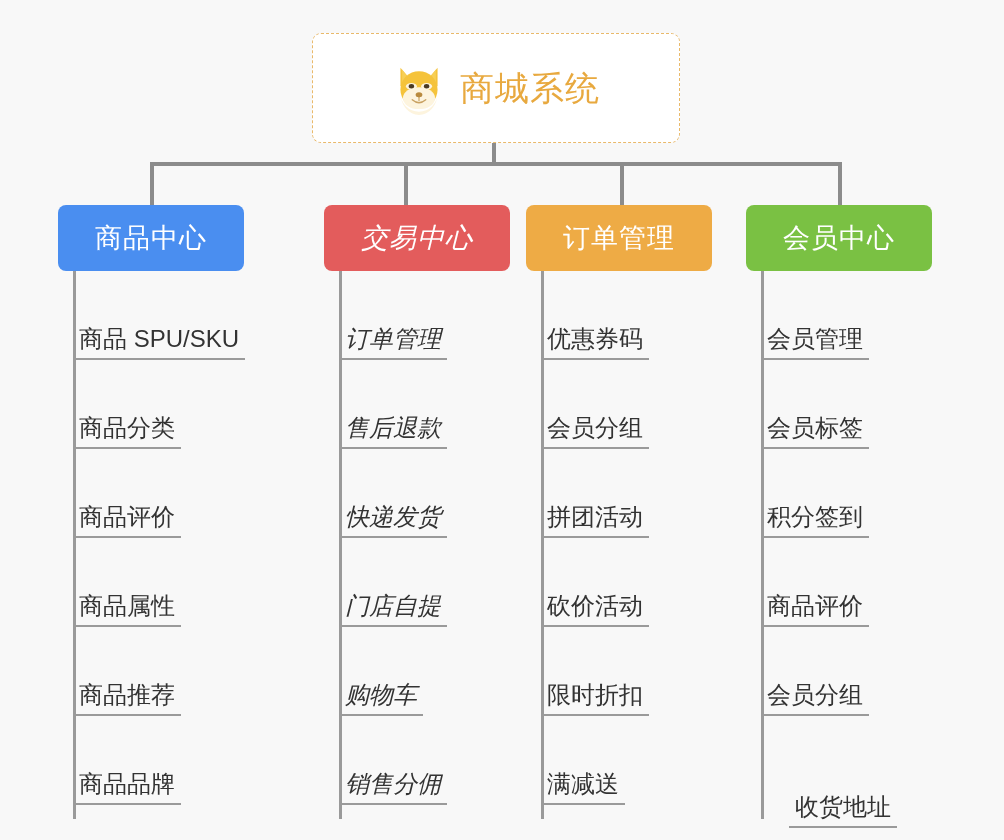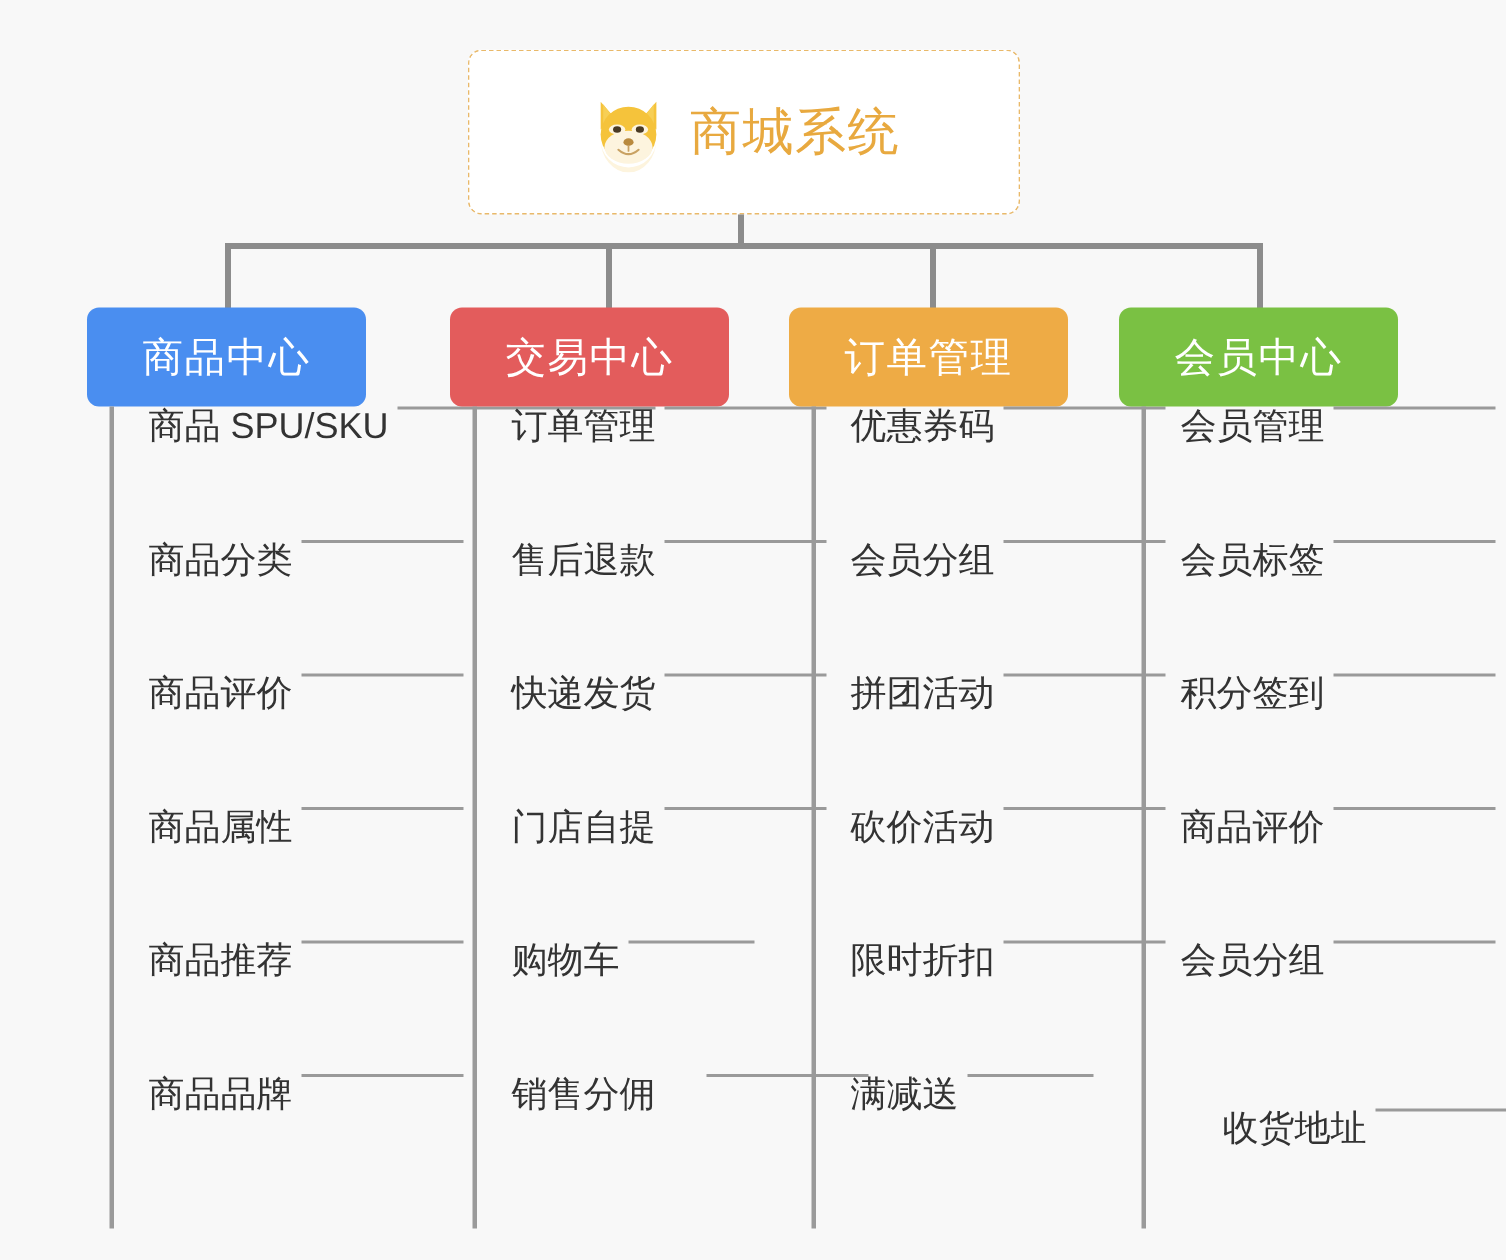--- a/index.html
+++ b/index.html
@@ -84,25 +84,24 @@
   }
   .leaf-spine {
     position: absolute;
     top: 0;
     width: 3px;
     background: #9a9a9a;
   }
   .leaf-item {
     position: absolute;
     display: flex;
-    flex-direction: row;
+    flex-direction: column;
     justify-content: flex-end;
     height: 89px;
     box-sizing: border-box;
-    padding-left: 20px;
   }
   .leaf-label {
     font-size: 24px;
     color: #333333;
     line-height: 1.15;
     white-space: nowrap;
     padding: 0 6px 5px 6px;
     display: inline-block;
   }
   .leaf-underline {
@@ -168,21 +167,21 @@
         <span class="leaf-label">商品推荐</span>
         <div class="leaf-underline" style="width: 108px;"></div>
       </div>
       <div class="leaf-item" style="left:15px; top:445px;">
         <span class="leaf-label">商品品牌</span>
         <div class="leaf-underline" style="width: 108px;"></div>
       </div>
     </div>
   </div>
 
-  <div class="column" style="left:300px; width:186px;">
+  <div class="column" style="left:324px; width:186px;font-style:italic;">
     <div class="cat-box" style="background:#e35c5c;">
       <span>交易中心</span>
     </div>
     <div class="leaf-list" style="height:562px;">
       <div class="leaf-spine" style="left:15px; height:548px;"></div>
       <div class="leaf-item" style="left:15px; top:0px;">
         <span class="leaf-label">订单管理</span>
         <div class="leaf-underline" style="width: 108px;"></div>
       </div>
       <div class="leaf-item" style="left:15px; top:89px;">
@@ -194,21 +193,21 @@
         <div class="leaf-underline" style="width: 108px;"></div>
       </div>
       <div class="leaf-item" style="left:15px; top:267px;">
         <span class="leaf-label">门店自提</span>
         <div class="leaf-underline" style="width: 108px;"></div>
       </div>
       <div class="leaf-item" style="left:15px; top:356px;">
         <span class="leaf-label">购物车</span>
         <div class="leaf-underline" style="width: 84px;"></div>
       </div>
-      <div class="leaf-item" style="left:15px; top:445px;gap:28px;">
+      <div class="leaf-item" style="left:15px; top:445px;">
         <span class="leaf-label">销售分佣</span>
         <div class="leaf-underline" style="width: 108px;"></div>
       </div>
     </div>
   </div>
 
   <div class="column" style="left:526px; width:186px;">
     <div class="cat-box" style="background:#eeab45;">
       <span>订单管理</span>
     </div>

